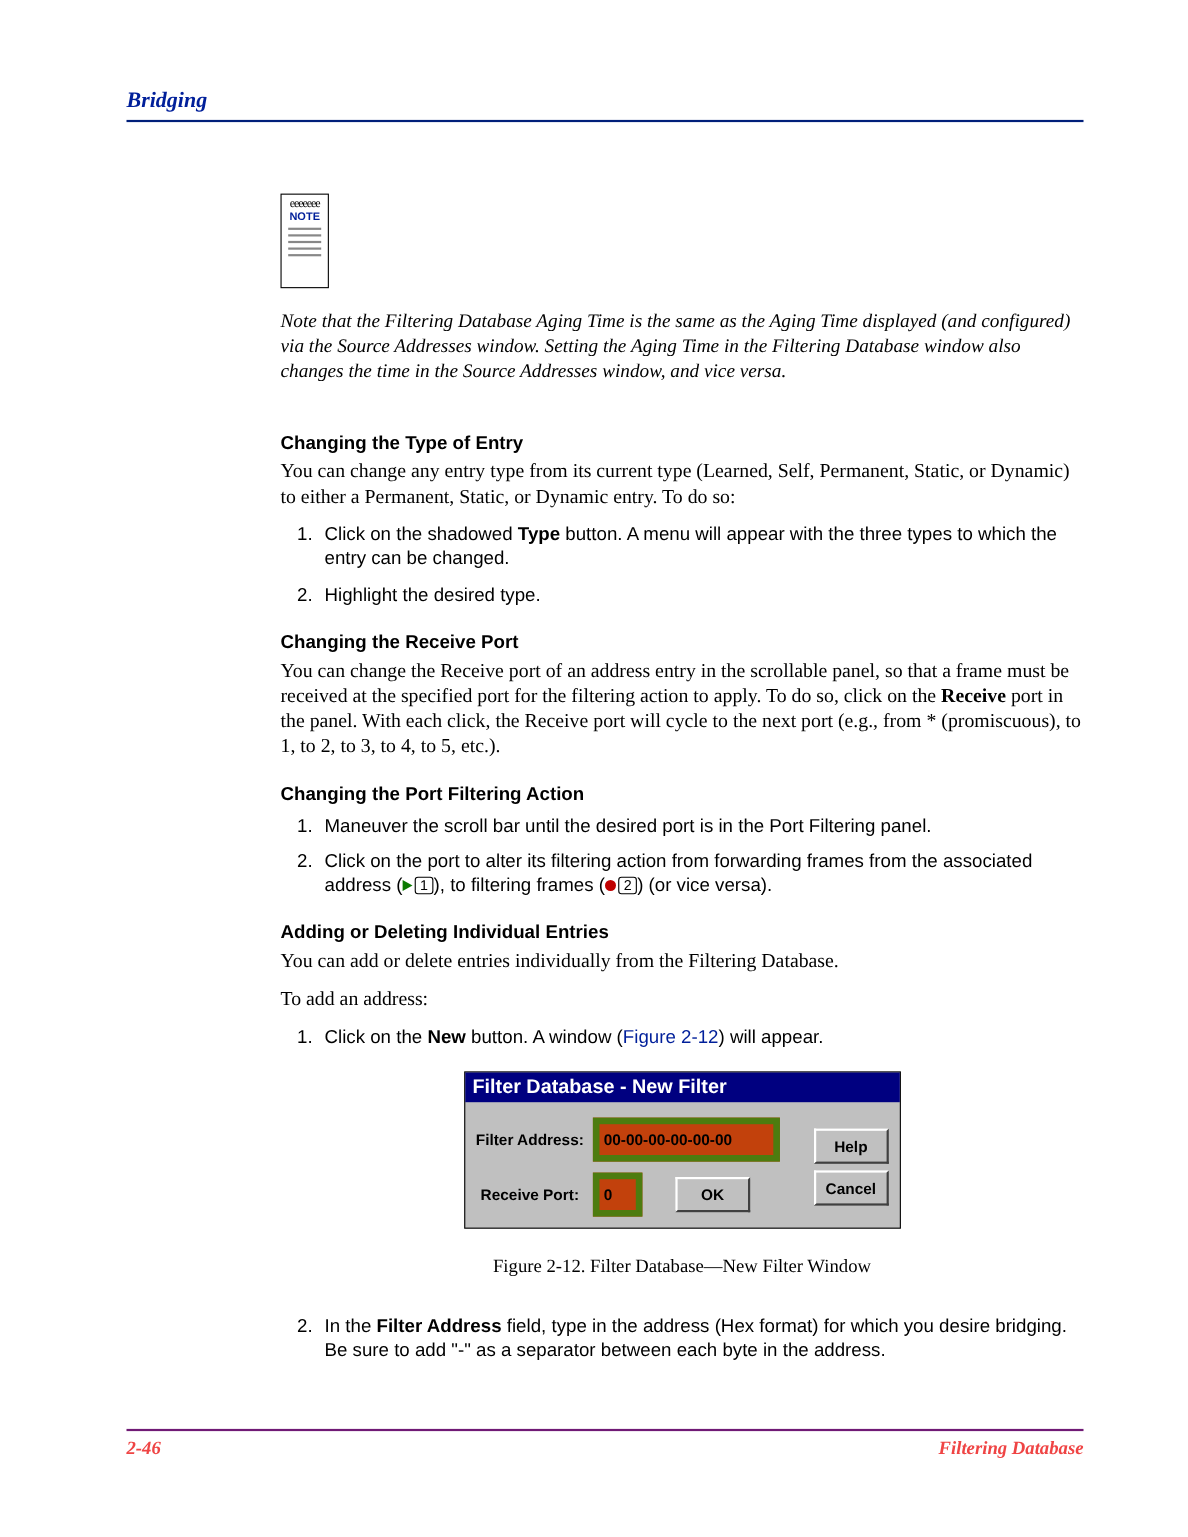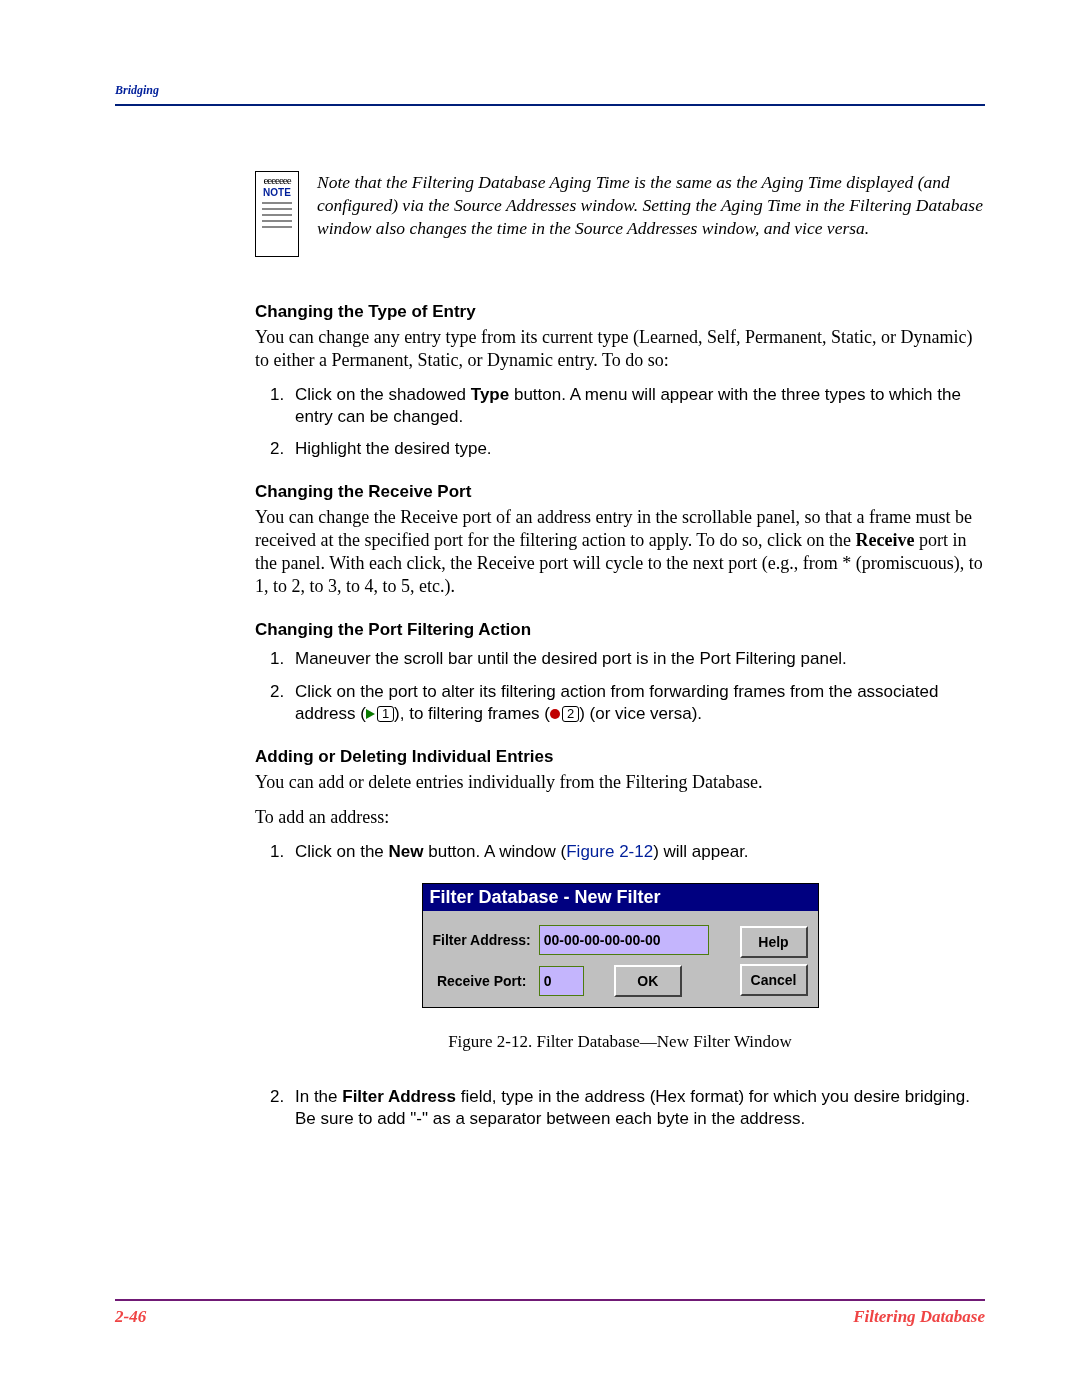--- a/index.html
+++ b/index.html
@@ -17,32 +17,33 @@
   }
   .header {
     border-bottom: 2px solid #001f7a;
     padding-bottom: 6px;
     margin-bottom: 65px;
   }
   .hdr-title {
     font-style: italic;
     font-weight: bold;
     color: #001f9a;
-    font-size: 12px;
+    font-size: 20px;
     font-family: "Times New Roman", serif;
   }
   .content {
     margin-left: 140px;
   }
 
   
   .note-row {
     display: flex;
     gap: 18px;
     margin-bottom: 45px;
+    flex-direction: column;
   }
   .note-icon {
     width: 44px;
     flex: none;
     border: 1px solid #000;
     background: #fff;
     position: relative;
     height: 86px;
     box-sizing: border-box;
     padding-top: 4px;
@@ -163,22 +164,22 @@
     font-weight: bold;
     color: #000;
     text-align: center;
     white-space: nowrap;
   }
   .nf-input {
     font-family: inherit;
     font-size: 14px;
     font-weight: bold;
     padding: 14px 4px;
-    background: #c4b5fd;
-    border: 1px solid #4d7c0f;
+    background: #c2410c;
+    border: 6px solid #4d7c0f;
     box-sizing: border-box;
     height: 22px;
   }
   .nf-fa { width: 170px; }
   .nf-rp { width: 45px; }
   .nf-btn-col {
     display: flex;
     flex-direction: column;
     gap: 6px;
     align-items: stretch;

